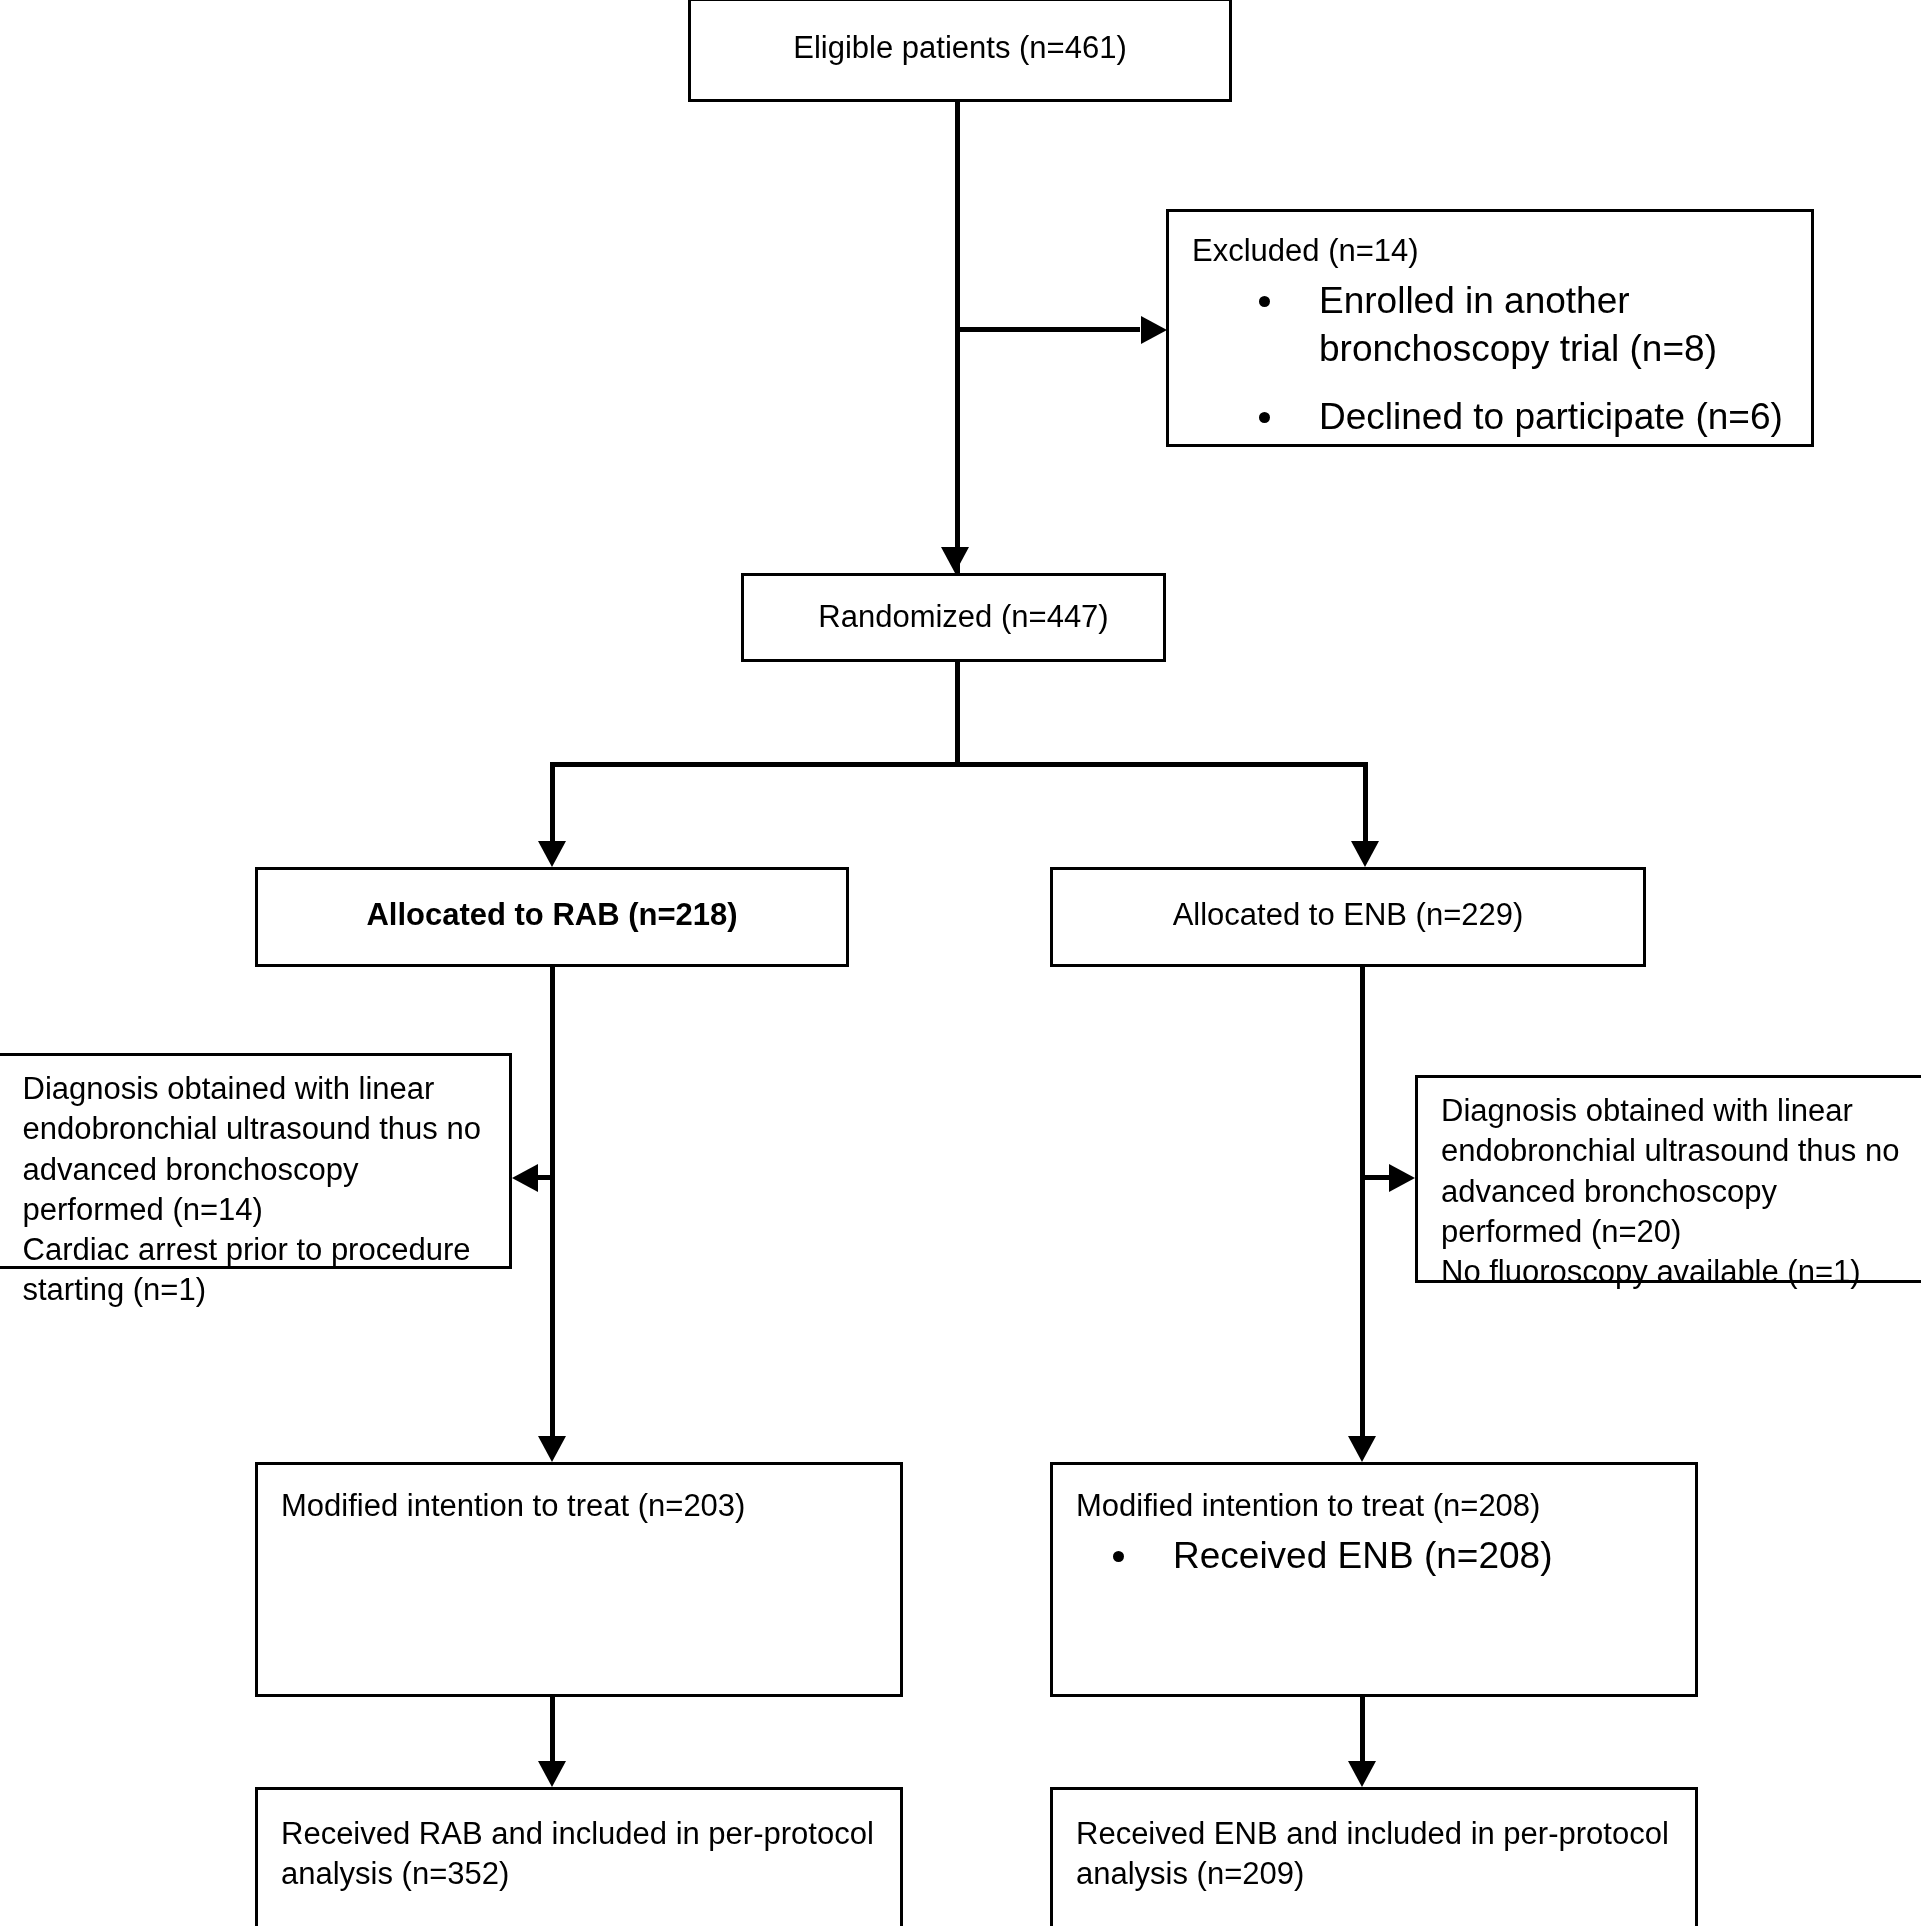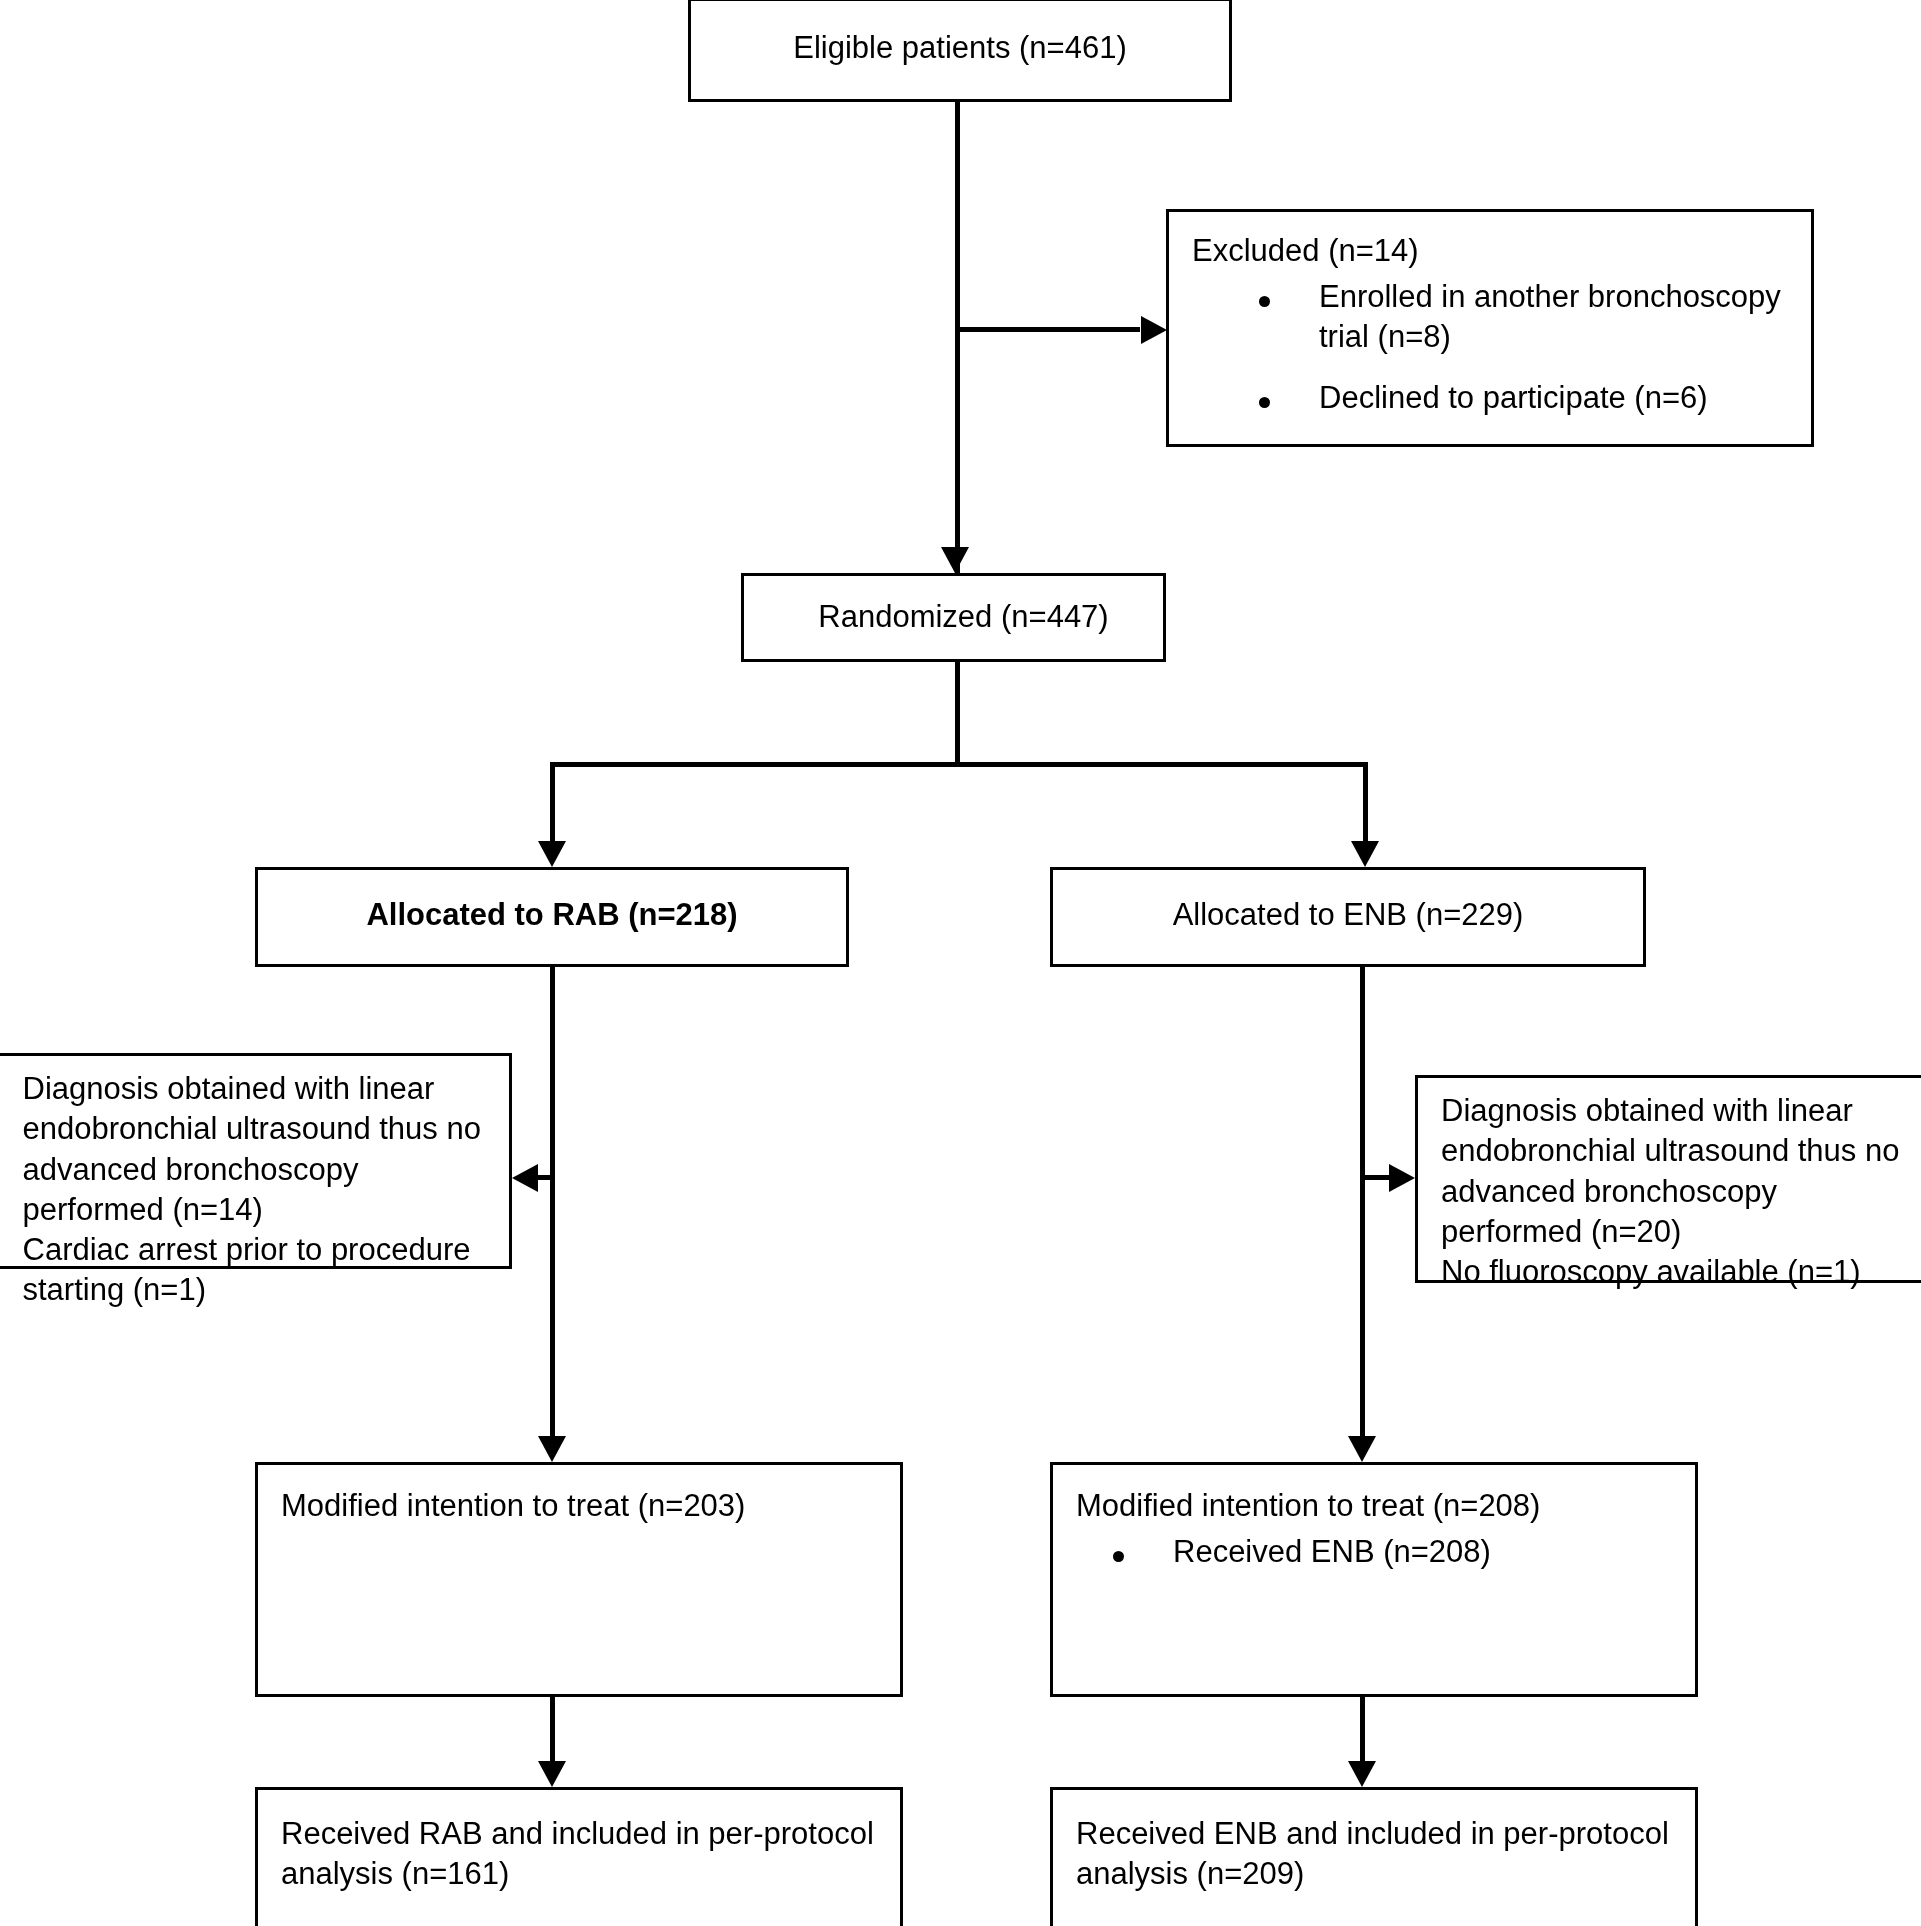--- a/index.html
+++ b/index.html
@@ -28,21 +28,21 @@
   }
   .ctr{ text-align:center; }
   .lft{ text-align:left; }
   .pad-l{ padding-left:23px; padding-right:15px; }
   .bullets{
     position:absolute;
     left:0; right:0;
     margin:0;
     padding:0 15px 0 90px;
     list-style:none;
-    font-size:31px;
+    font-size:37px;
     line-height:1.30;
   }
   .bullets li{
     position:relative;
     padding-left:60px;
     margin-bottom:20px;
   }
   .bullets li::before{
     content:"";
     position:absolute;
@@ -150,21 +150,21 @@
     </ul>
   </div>
 
   <div class="vline" style="left:550px; top:1697px; height:64px;"></div>
   <div class="arrow-d" style="left:538px; top:1761px;"></div>
 
   <div class="vline" style="left:1360px; top:1697px; height:64px;"></div>
   <div class="arrow-d" style="left:1348px; top:1761px;"></div>
 
   <div class="box" style="left:255px; top:1787px; width:648px; height:145px;">
-    <div class="txt lft pad-l" style="top:24px;">Received RAB and included in per-protocol analysis (n=161)</div>
+    <div class="txt lft pad-l" style="top:24px;">Received RAB and included in per-protocol analysis (n=352)</div>
   </div>
 
   <div class="box" style="left:1050px; top:1787px; width:648px; height:145px;">
     <div class="txt lft pad-l" style="top:24px;">Received ENB and included in per-protocol analysis (n=209)</div>
   </div>
 
 </div>
 
 
 </body></html>

